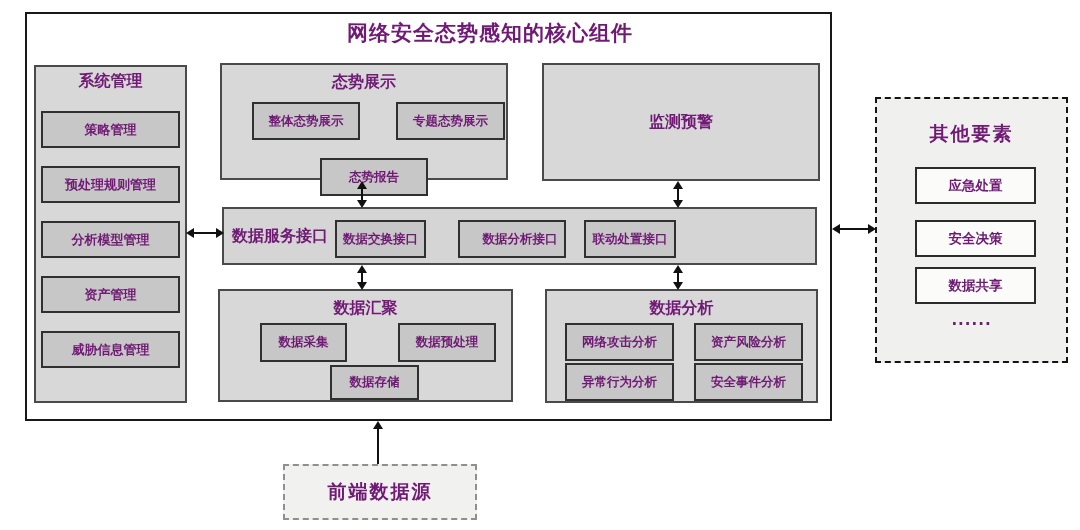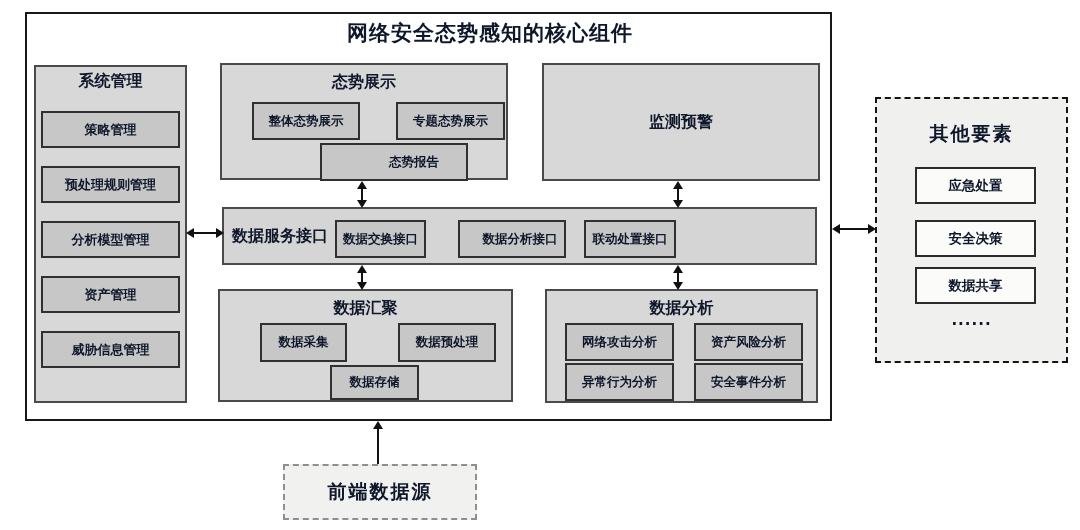--- a/index.html
+++ b/index.html
@@ -1,18 +1,18 @@
 <!DOCTYPE html>
 <html><head>
 <meta charset="utf-8">
 <style>
   html,body{margin:0;padding:0;background:#ffffff;}
   .stage{
     position:relative;width:1080px;height:530px;background:#ffffff;overflow:hidden;
-    font-family:"DejaVu Sans","Liberation Sans",sans-serif;color:#0f172a;
+    font-family:"DejaVu Sans","Liberation Sans",sans-serif;color:#701a75;
   }
   .abs{position:absolute;box-sizing:border-box;}
   
   .main-box{left:25px;top:12px;width:807px;height:409px;border:2px solid #181818;background:#ffffff;}
   .main-title{left:0;top:19px;width:980px;text-align:center;font-size:21px;font-weight:600;letter-spacing:1px;}
   
   .panel{background:#d8d8d8;border:2px solid #4a4a4a;}
   .panel-title{position:absolute;top:7px;left:0;width:100%;text-align:center;font-size:16px;font-weight:600;}
   .inner-box{
     position:absolute;background:#c7c7c7;border:2px solid #303030;
@@ -26,21 +26,21 @@
     position:relative;width:135px;height:33px;margin:18px auto 0;
     background:#c7c7c7;border:2px solid #303030;
     display:flex;align-items:center;justify-content:center;
     font-size:13px;font-weight:600;white-space:nowrap;
   }
   .sys-item:first-of-type{margin-top:9px;}
   
   .situation{left:220px;top:63px;width:288px;height:117px;}
   .b-overall{left:30px;top:37px;width:104px;height:34px;}
   .b-thematic{left:174px;top:37px;width:105px;height:34px;}
-  .b-report{left:98px;top:78px;width:104px;height:34px;padding-left:40px;}
+  .b-report{left:98px;top:93px;width:104px;height:34px;}
   
   .monitor{left:542px;top:63px;width:278px;height:118px;display:flex;align-items:center;justify-content:center;font-size:16px;font-weight:600;}
   
   .band{left:222px;top:207px;width:595px;height:58px;background:#d5d5d5;}
   .band-label{position:absolute;left:8px;top:0;height:54px;line-height:54px;font-size:16px;font-weight:600;}
   .b-exchange{left:111px;top:11px;width:87px;height:34px;}
   .b-analysis-if{left:234px;top:11px;width:88px;height:34px;padding-left:16px;}
   .b-linkage{left:360px;top:11px;width:88px;height:34px;}
   
   .aggregation{left:218px;top:289px;width:295px;height:113px;}

